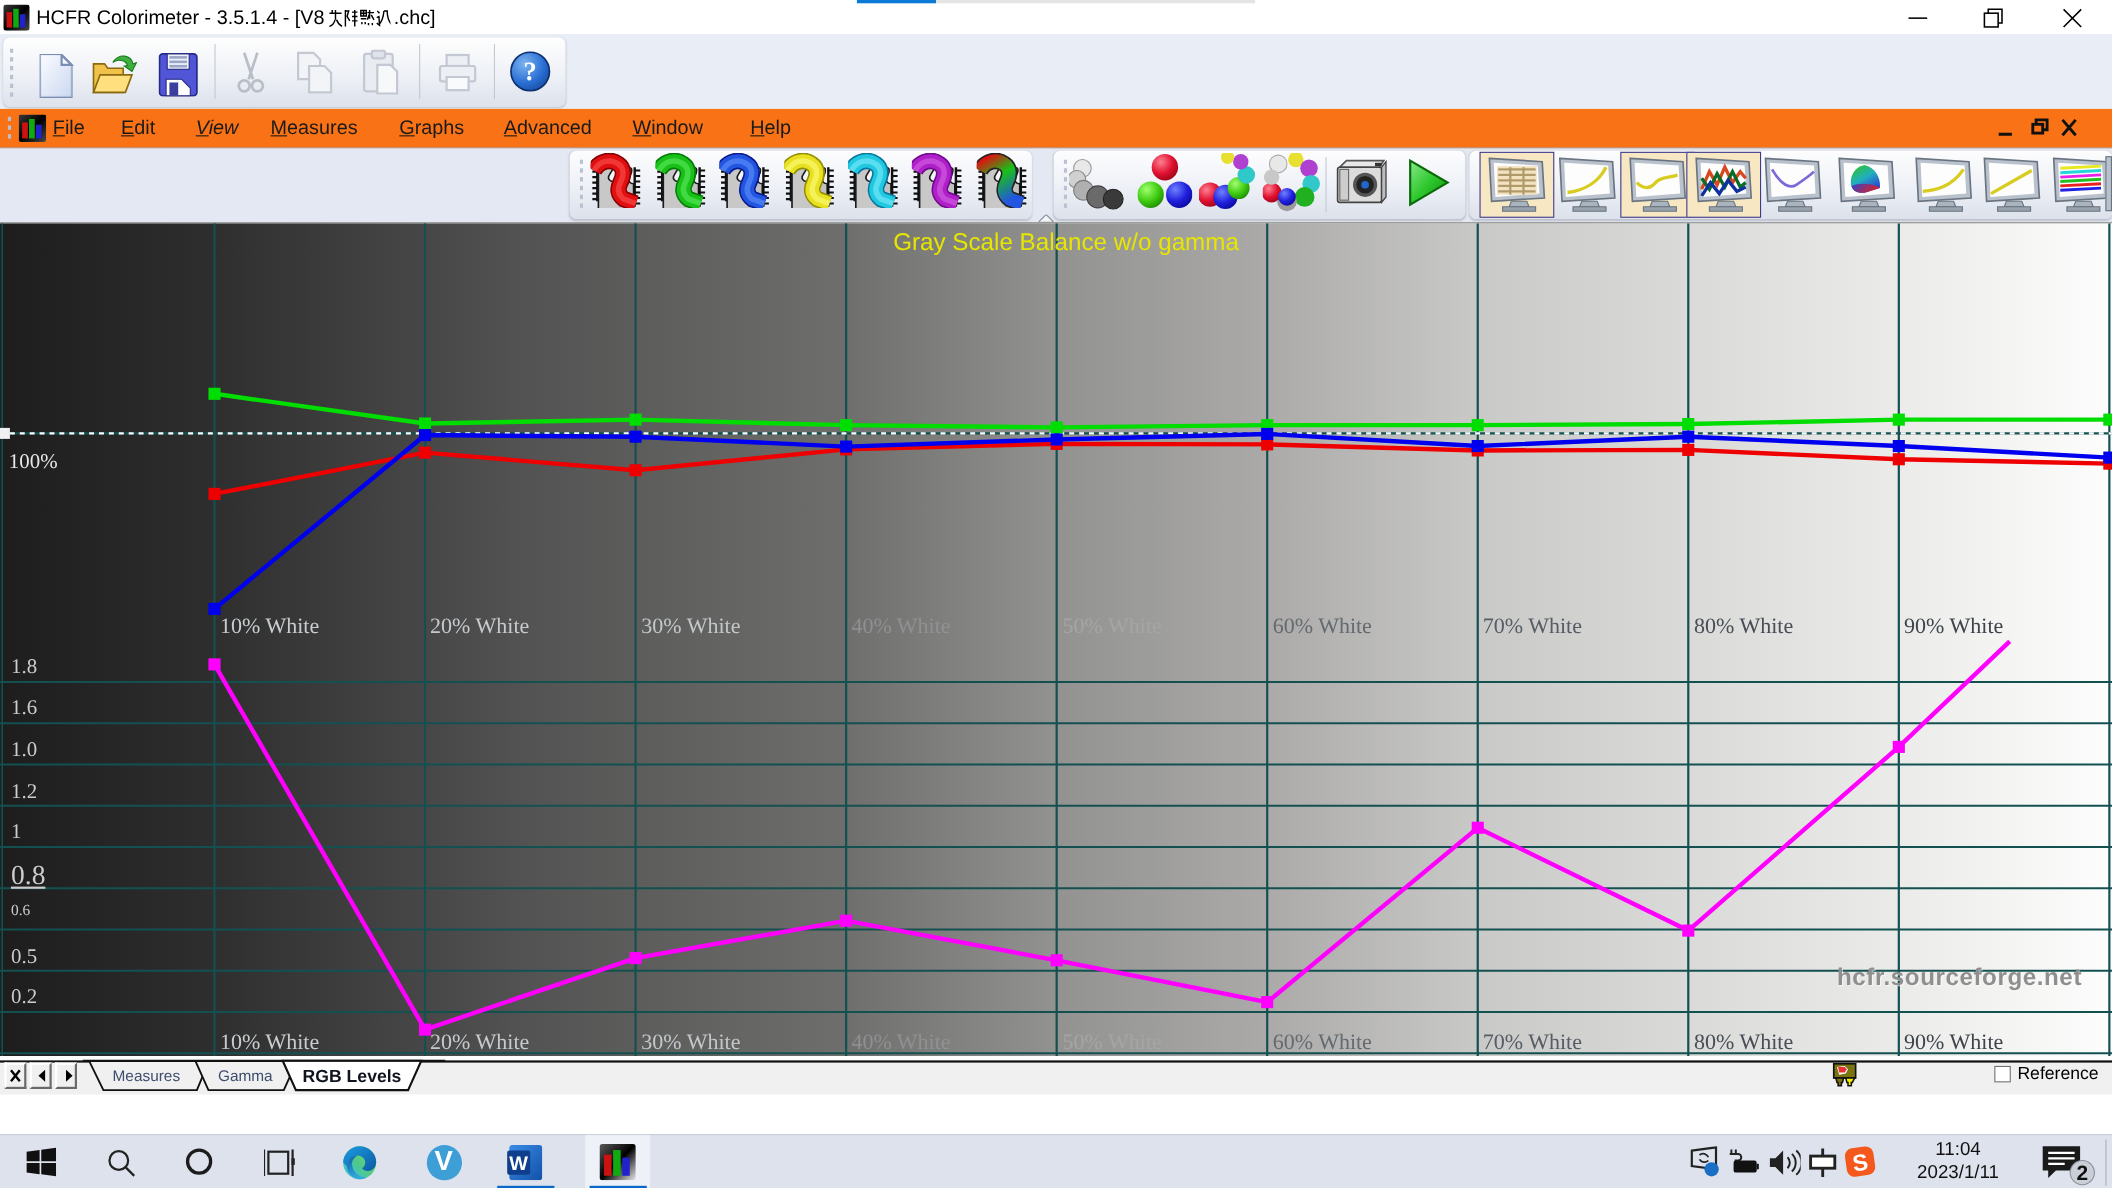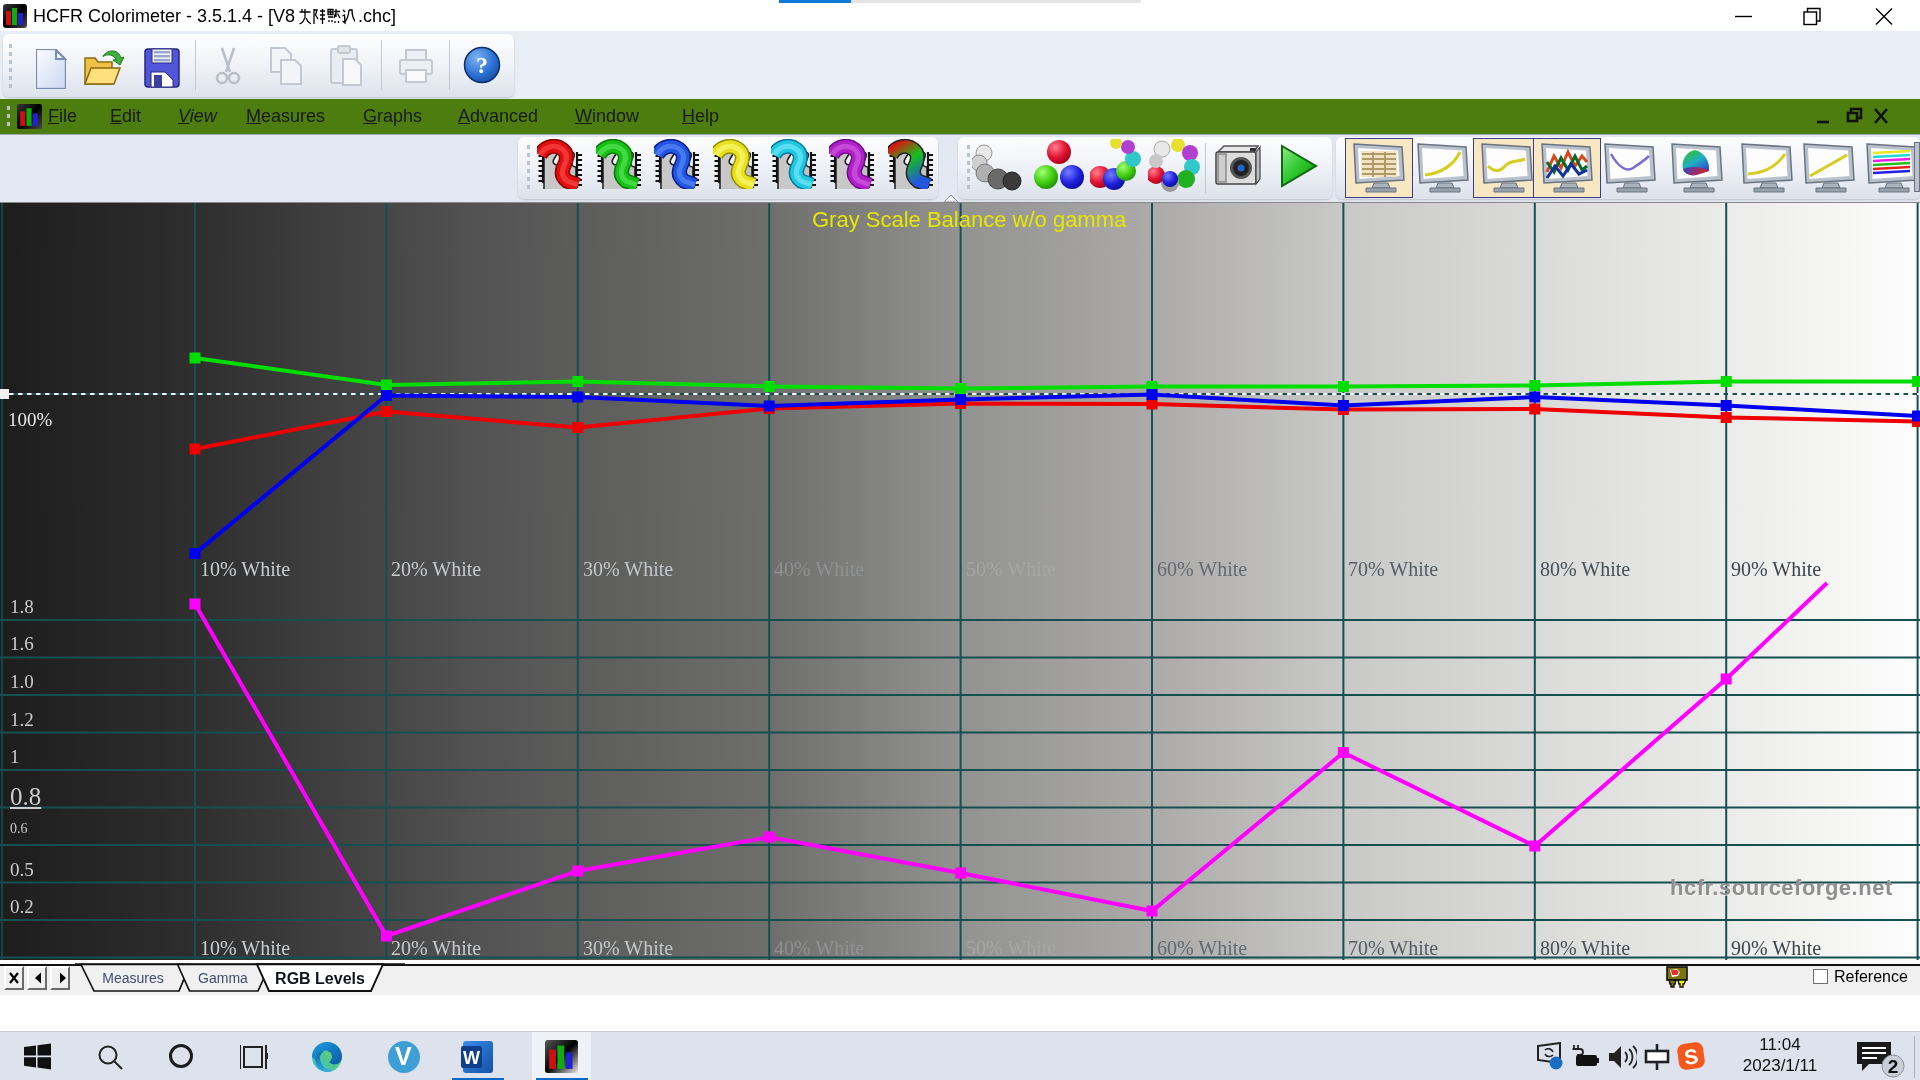--- a/index.html
+++ b/index.html
@@ -111,21 +111,21 @@
         <radialGradient id="hg" cx="0.35" cy="0.3" r="0.9">
           <stop offset="0" stop-color="#7db4f0"></stop>
           <stop offset="0.55" stop-color="#2a6fd4"></stop>
           <stop offset="1" stop-color="#123f8e"></stop>
         </radialGradient>
       </defs>
 <circle cx="19" cy="19" r="17.5" fill="url(#hg)" stroke="#0e2f6e" stroke-width="1.5"></circle>
 <text x="19" y="27" font-size="24" font-weight="bold" fill="#fff" text-anchor="middle" font-family="Liberation Serif,serif">?</text>
 </svg>
 </div>
-<div class="abs" style="left:0;top:99px;width:1920px;height:36px;background:#4d7c0f;border-bottom:1px solid #a2a6ae;">
+<div class="abs" style="left:0;top:99px;width:1920px;height:36px;background:#f97316;border-bottom:1px solid #a2a6ae;">
 <svg class="abs" style="left:7px;top:7px" width="4" height="22" viewBox="0 0 4 22">
       <rect x="0" y="0" width="3" height="4" fill="#b9c2d2"></rect>
       <rect x="0" y="8" width="3" height="4" fill="#b9c2d2"></rect>
       <rect x="0" y="16" width="3" height="4" fill="#b9c2d2"></rect>
     </svg>
 <svg class="abs" style="left:17px;top:5px" width="25" height="25" viewBox="0 0 24 24">
 <rect x="0" y="0" width="24" height="24" rx="2" fill="url(#icbg)"></rect>
 <rect x="3" y="7" width="5" height="14" fill="#cc1111"></rect>
 <rect x="9" y="4" width="5" height="17" fill="#11aa11"></rect>
 <rect x="15" y="9" width="5" height="12" fill="#2222cc"></rect>

